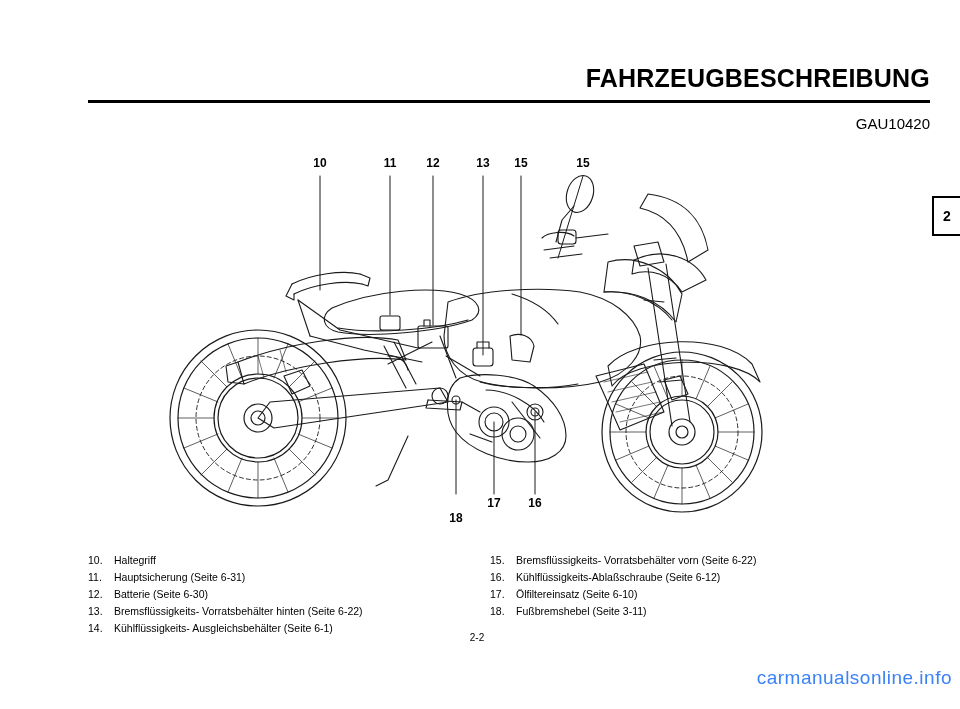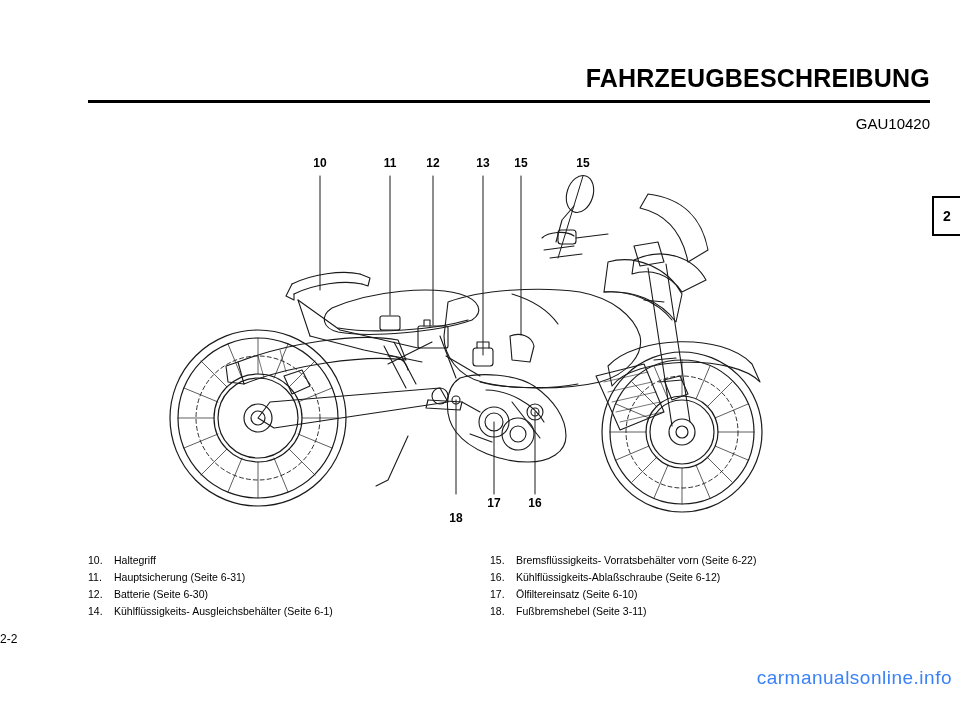--- a/index.html
+++ b/index.html
@@ -117,22 +117,22 @@
   }
   .legend-text {
     flex: 1;
   }
 
   .page-number {
     position: absolute;
     left: 0;
     right: 6px;
     top: 632px;
-    text-align: left;
-    font-size: 12px;
+    text-align: center;
+    font-size: 10px;
   }
 
   .watermark {
     position: absolute;
     right: 8px;
     bottom: 20px;
     font-size: 19px;
     color: #3b82f6;
     letter-spacing: 0.5px;
     font-family: "Liberation Sans", sans-serif;
@@ -406,20 +406,24 @@
     </div>
     <div class="legend-row">
       <span class="legend-num">11.</span>
       <span class="legend-text">Hauptsicherung (Seite 6-31)</span>
     </div>
     <div class="legend-row">
       <span class="legend-num">12.</span>
       <span class="legend-text">Batterie (Seite 6-30)</span>
     </div>
     <div class="legend-row">
+      <span class="legend-num">13.</span>
+      <span class="legend-text">Bremsflüssigkeits- Vorratsbehälter hinten (Seite 6-22)</span>
+    </div>
+    <div class="legend-row">
       <span class="legend-num">14.</span>
       <span class="legend-text">Kühlflüssigkeits- Ausgleichsbehälter (Seite 6-1)</span>
     </div>
   </div>
 
   <div class="legend col-right">
     <div class="legend-row">
       <span class="legend-num">15.</span>
       <span class="legend-text">Bremsflüssigkeits- Vorratsbehälter vorn (Seite 6-22)</span>
     </div>

